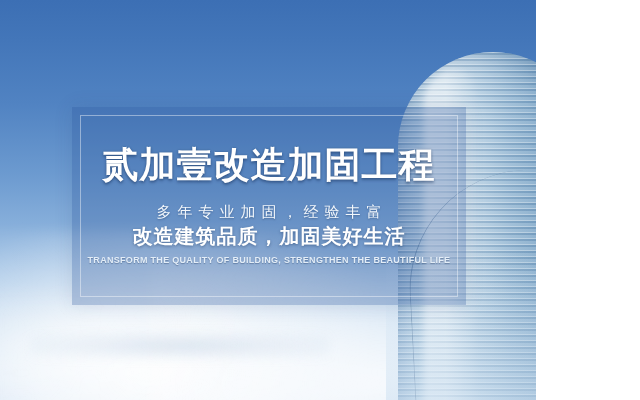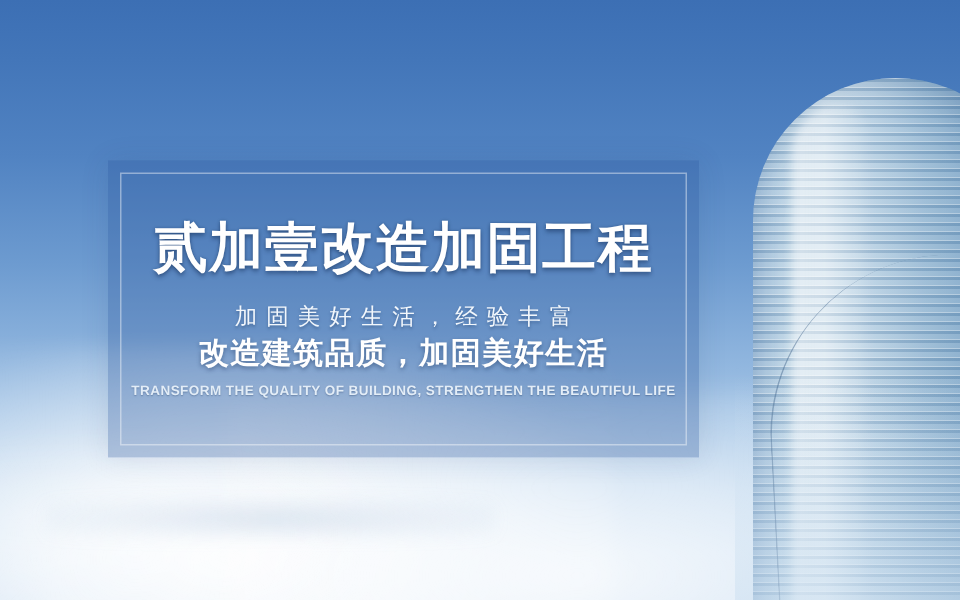--- a/index.html
+++ b/index.html
@@ -3,21 +3,21 @@
 <meta charset="utf-8">
 <style>
   html, body {
     margin: 0;
     padding: 0;
     background: #ffffff;
   }
 
   #banner {
     position: relative;
-    width: 640px;
+    width: 536px;
     height: 400px;
     overflow: hidden;
     font-family: "Liberation Sans", "DejaVu Sans", sans-serif;
     background: #7f1d1d;
   }
 
   
   .sky {
     position: absolute;
     inset: 0;
@@ -265,18 +265,18 @@
     </div>
     <div class="tower-haze"></div>
   </div>
 
   <div class="panel">
     <div class="panel-inner-border"></div>
   </div>
 
   <div class="copy">
     <div class="headline">贰加壹改造加固工程</div>
-    <div class="subline">加固美好生活，经验丰富</div>
+    <div class="subline">多年专业加固，经验丰富</div>
     <div class="tagline">改造建筑品质，加固美好生活</div>
     <div class="tagline-en">TRANSFORM THE QUALITY OF BUILDING, STRENGTHEN THE BEAUTIFUL LIFE</div>
   </div>
 
 </div>
 
 </body></html>

